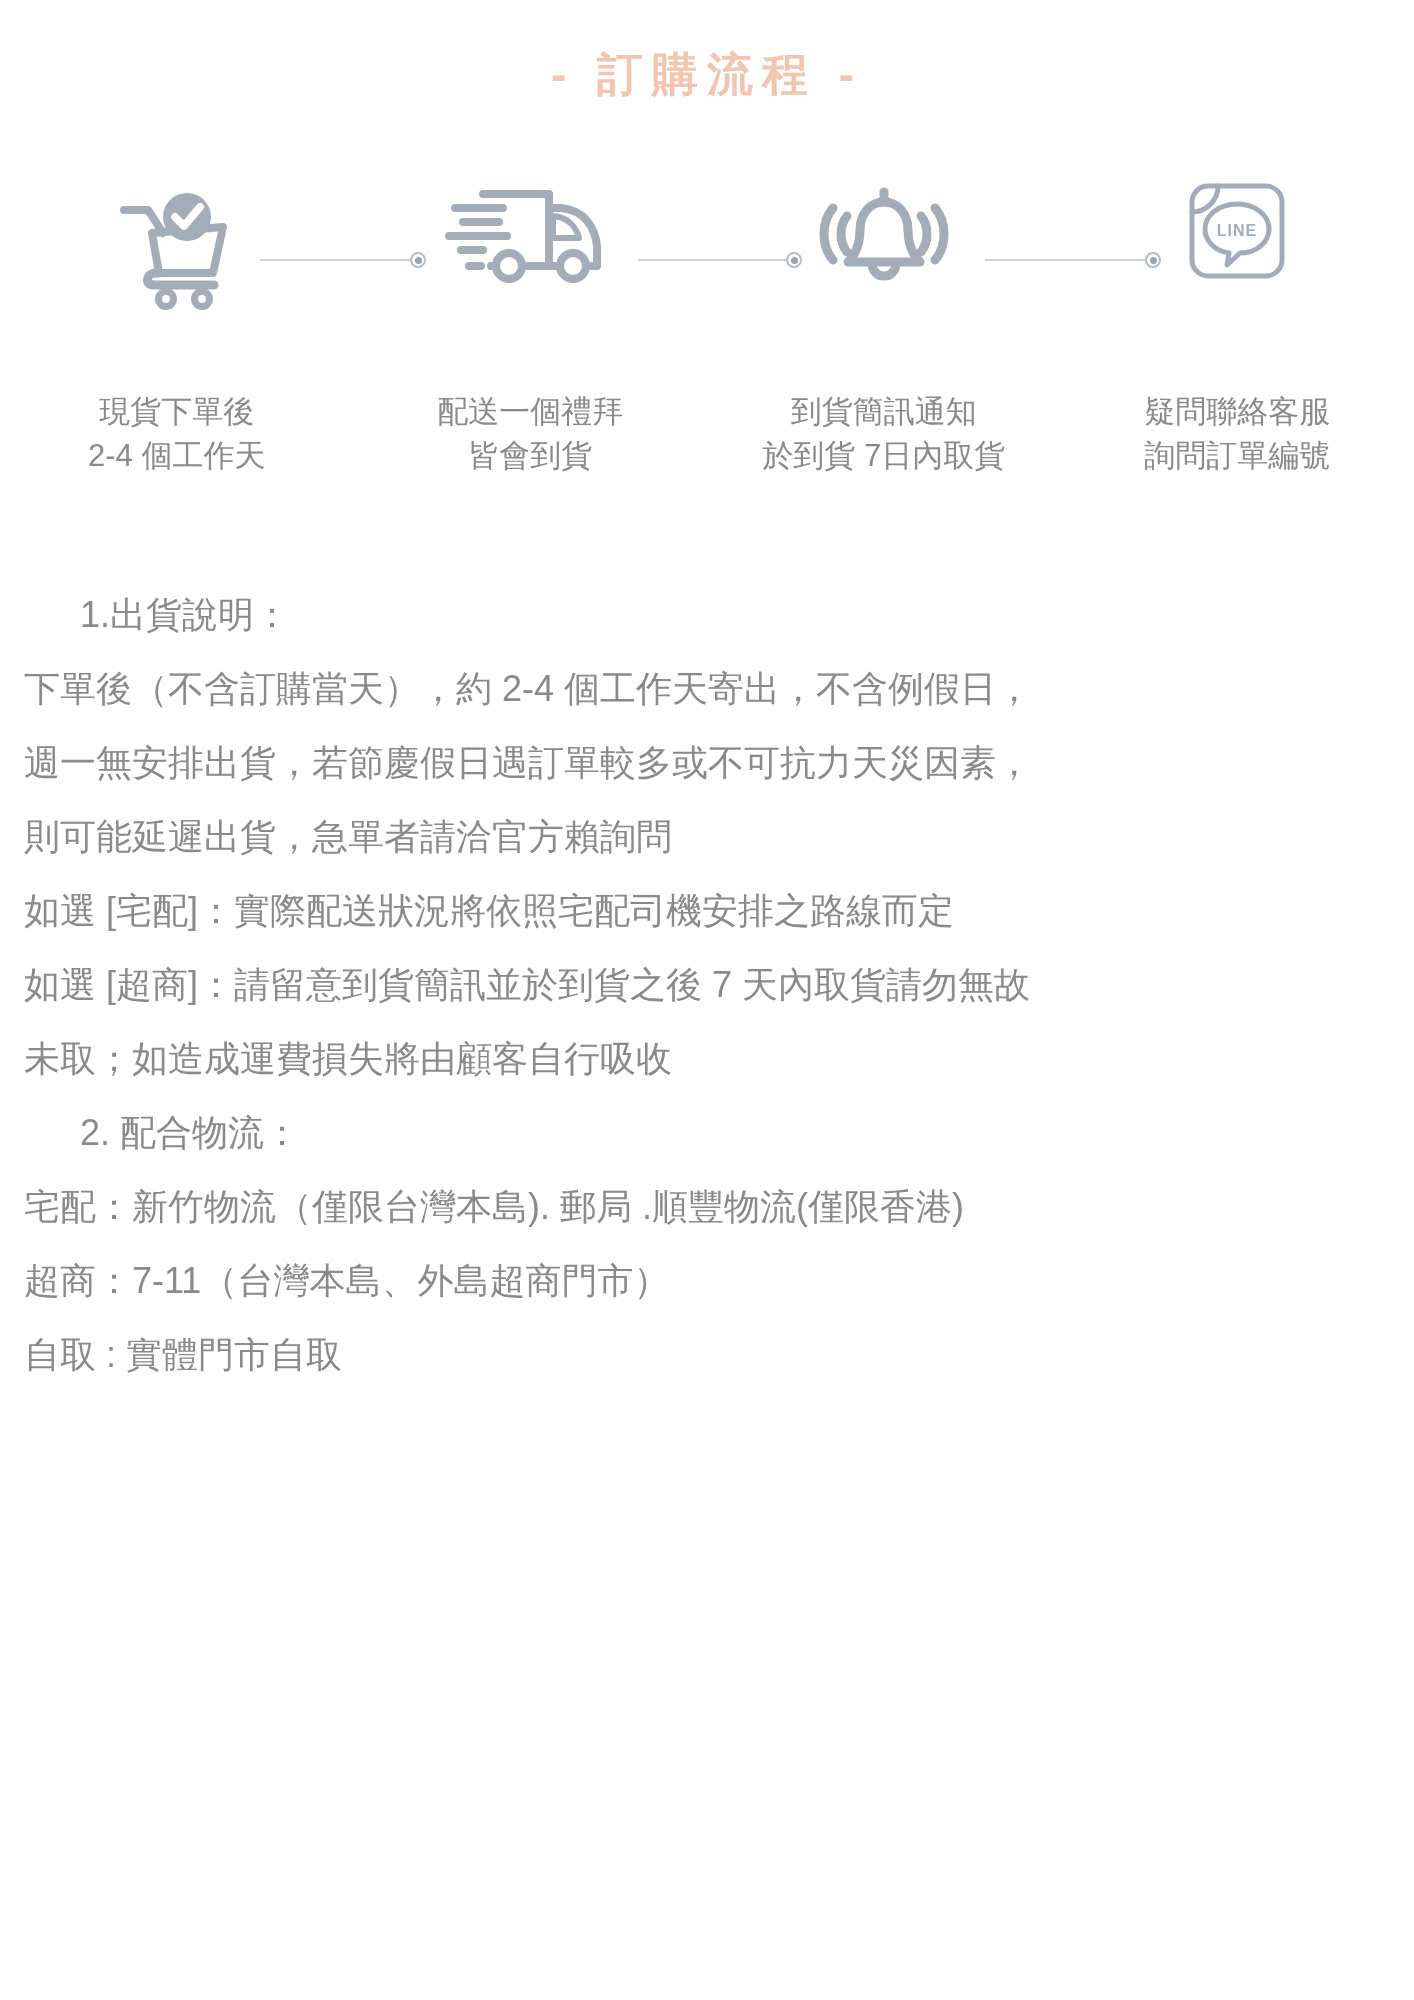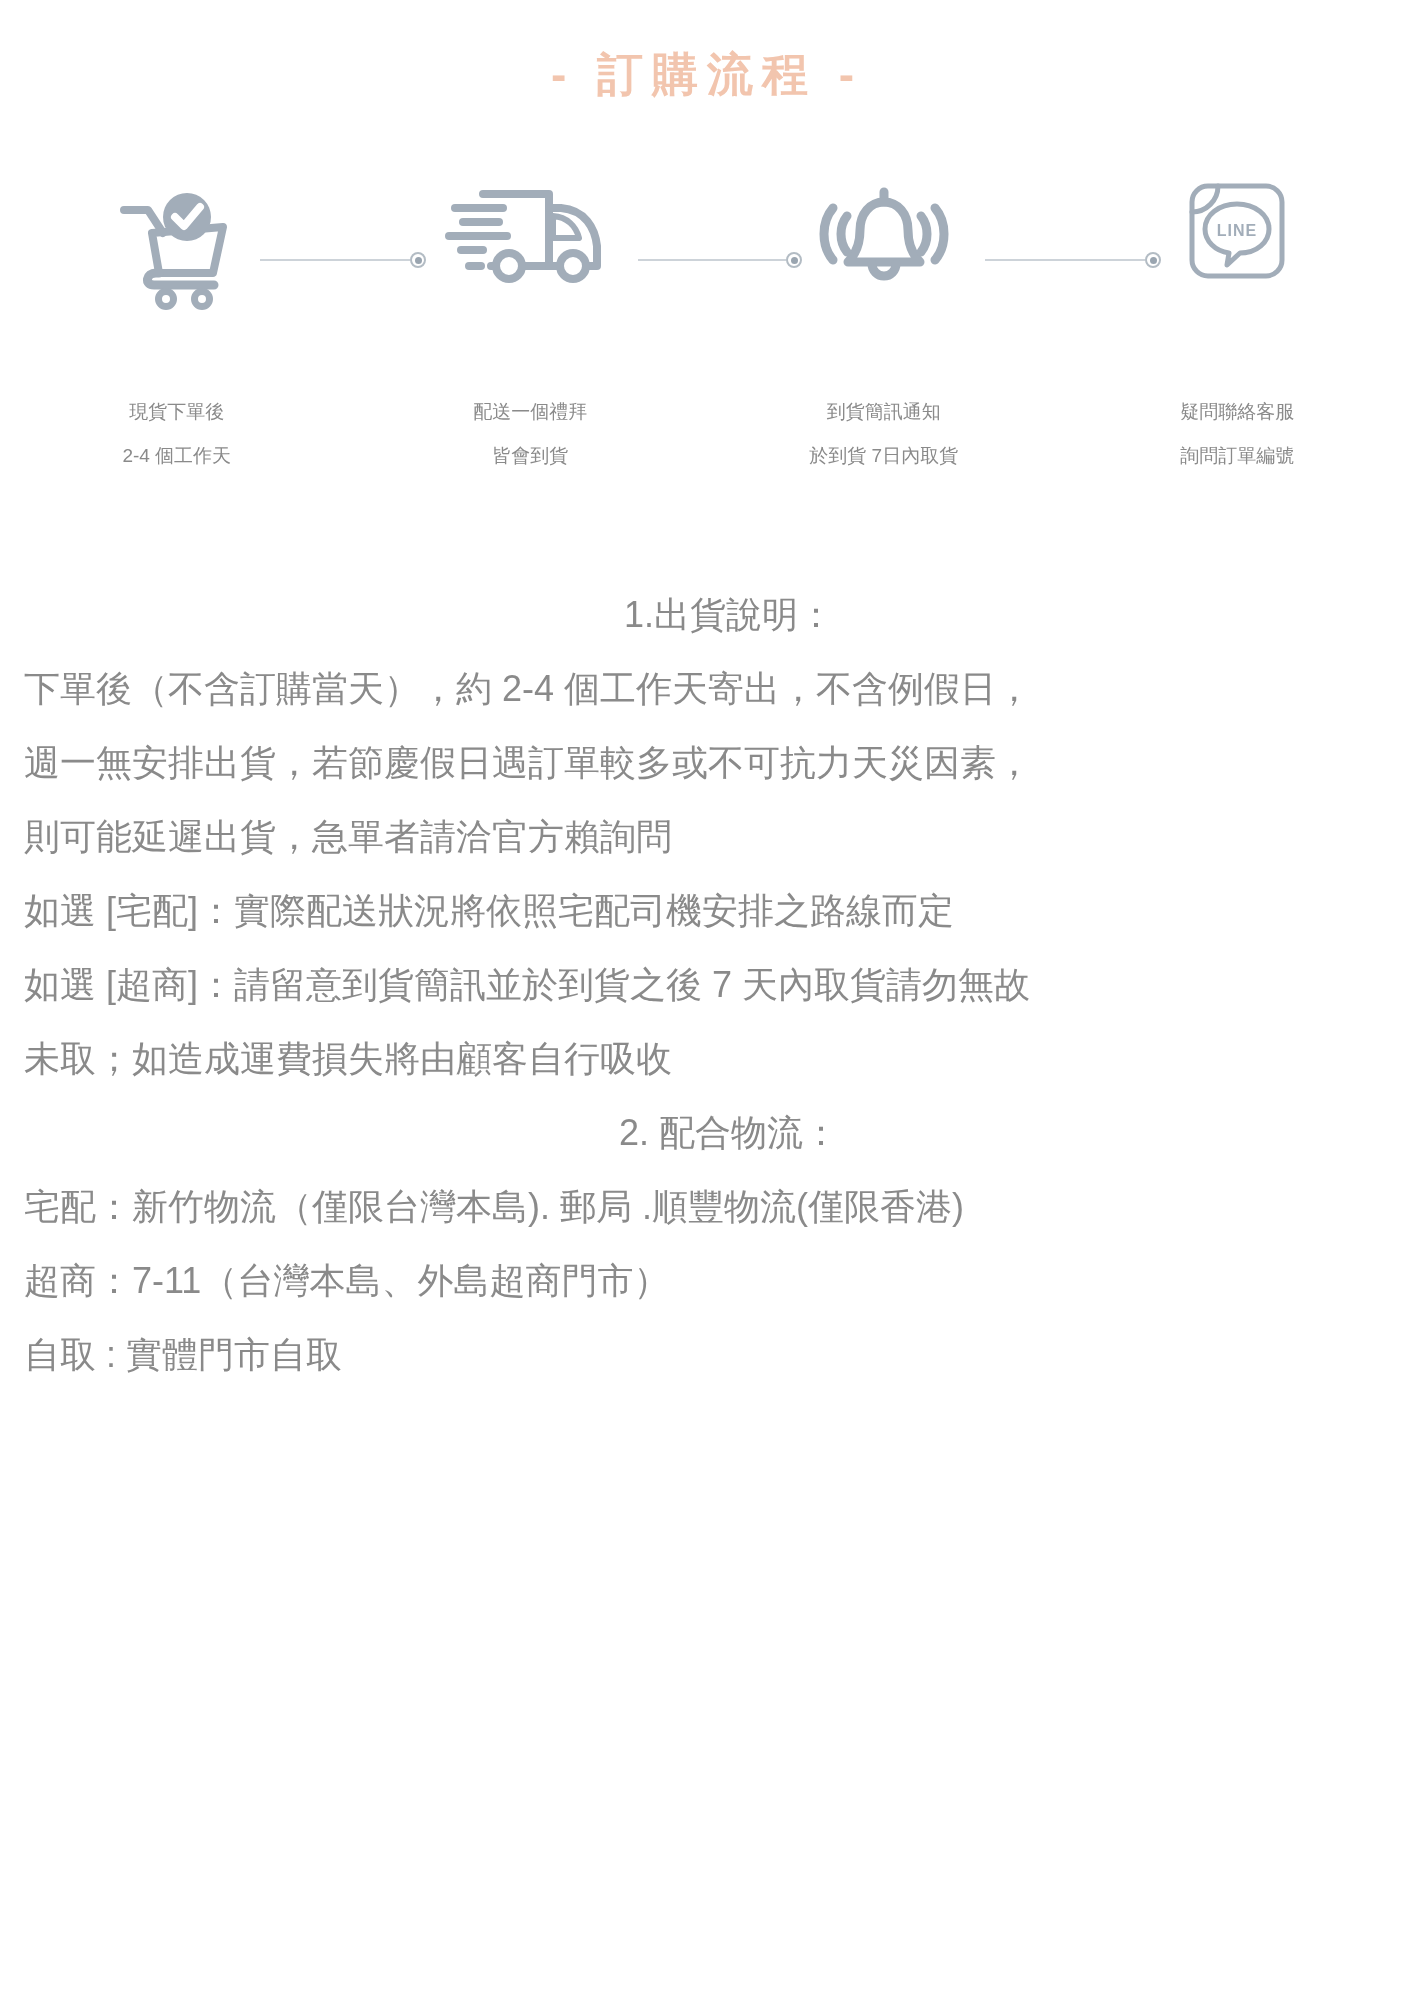--- a/index.html
+++ b/index.html
@@ -26,21 +26,21 @@
     position: relative;
     display: flex;
     width: 100%;
     margin-top: 74px;
   }
   .step { width: 25%; display: flex; flex-direction: column; align-items: center; }
   .icon-wrap { height: 160px; display: flex; align-items: flex-start; justify-content: center; }
   .caption {
     margin-top: 50px;
     text-align: center;
-    font-size: 19px;
+    font-size: 31px;
     line-height: 44px;
     color: #8a8a8a;
   }
   .connector {
     position: absolute;
     top: 79px;
     height: 2px;
     background: #cdd3d9;
   }
   .c1 { left: 260px;  width: 150px; }
@@ -57,21 +57,21 @@
     background: #ffffff;
     display: flex; align-items: center; justify-content: center;
   }
   .dot { width: 7px; height: 7px; border-radius: 50%; background: #9aa5b0; }
   svg.icon { stroke: #a2adb9; fill: none; stroke-linecap: round; stroke-linejoin: round; }
   
   .section { color: #8a8a8a; font-size: 36px; }
   .sec1 { margin-top: 100px; }
   .sec2 { margin-top: 0; }
   .sec3 { margin-top: 0; }
-  .heading { padding-left: 44px; line-height: 74px; text-align: center; }
+  .heading { padding-left: 80px; line-height: 74px; }
   .bodyline { padding-left: 24px; line-height: 74px; }
   .sec3 .bodyline { line-height: 80px; }
   .sec3 .lines { margin-top: 25px; }
 </style>
 </head>
 <body>
 
 <div class="page">
 
   <h1 class="title">- 訂購流程 -</h1>

